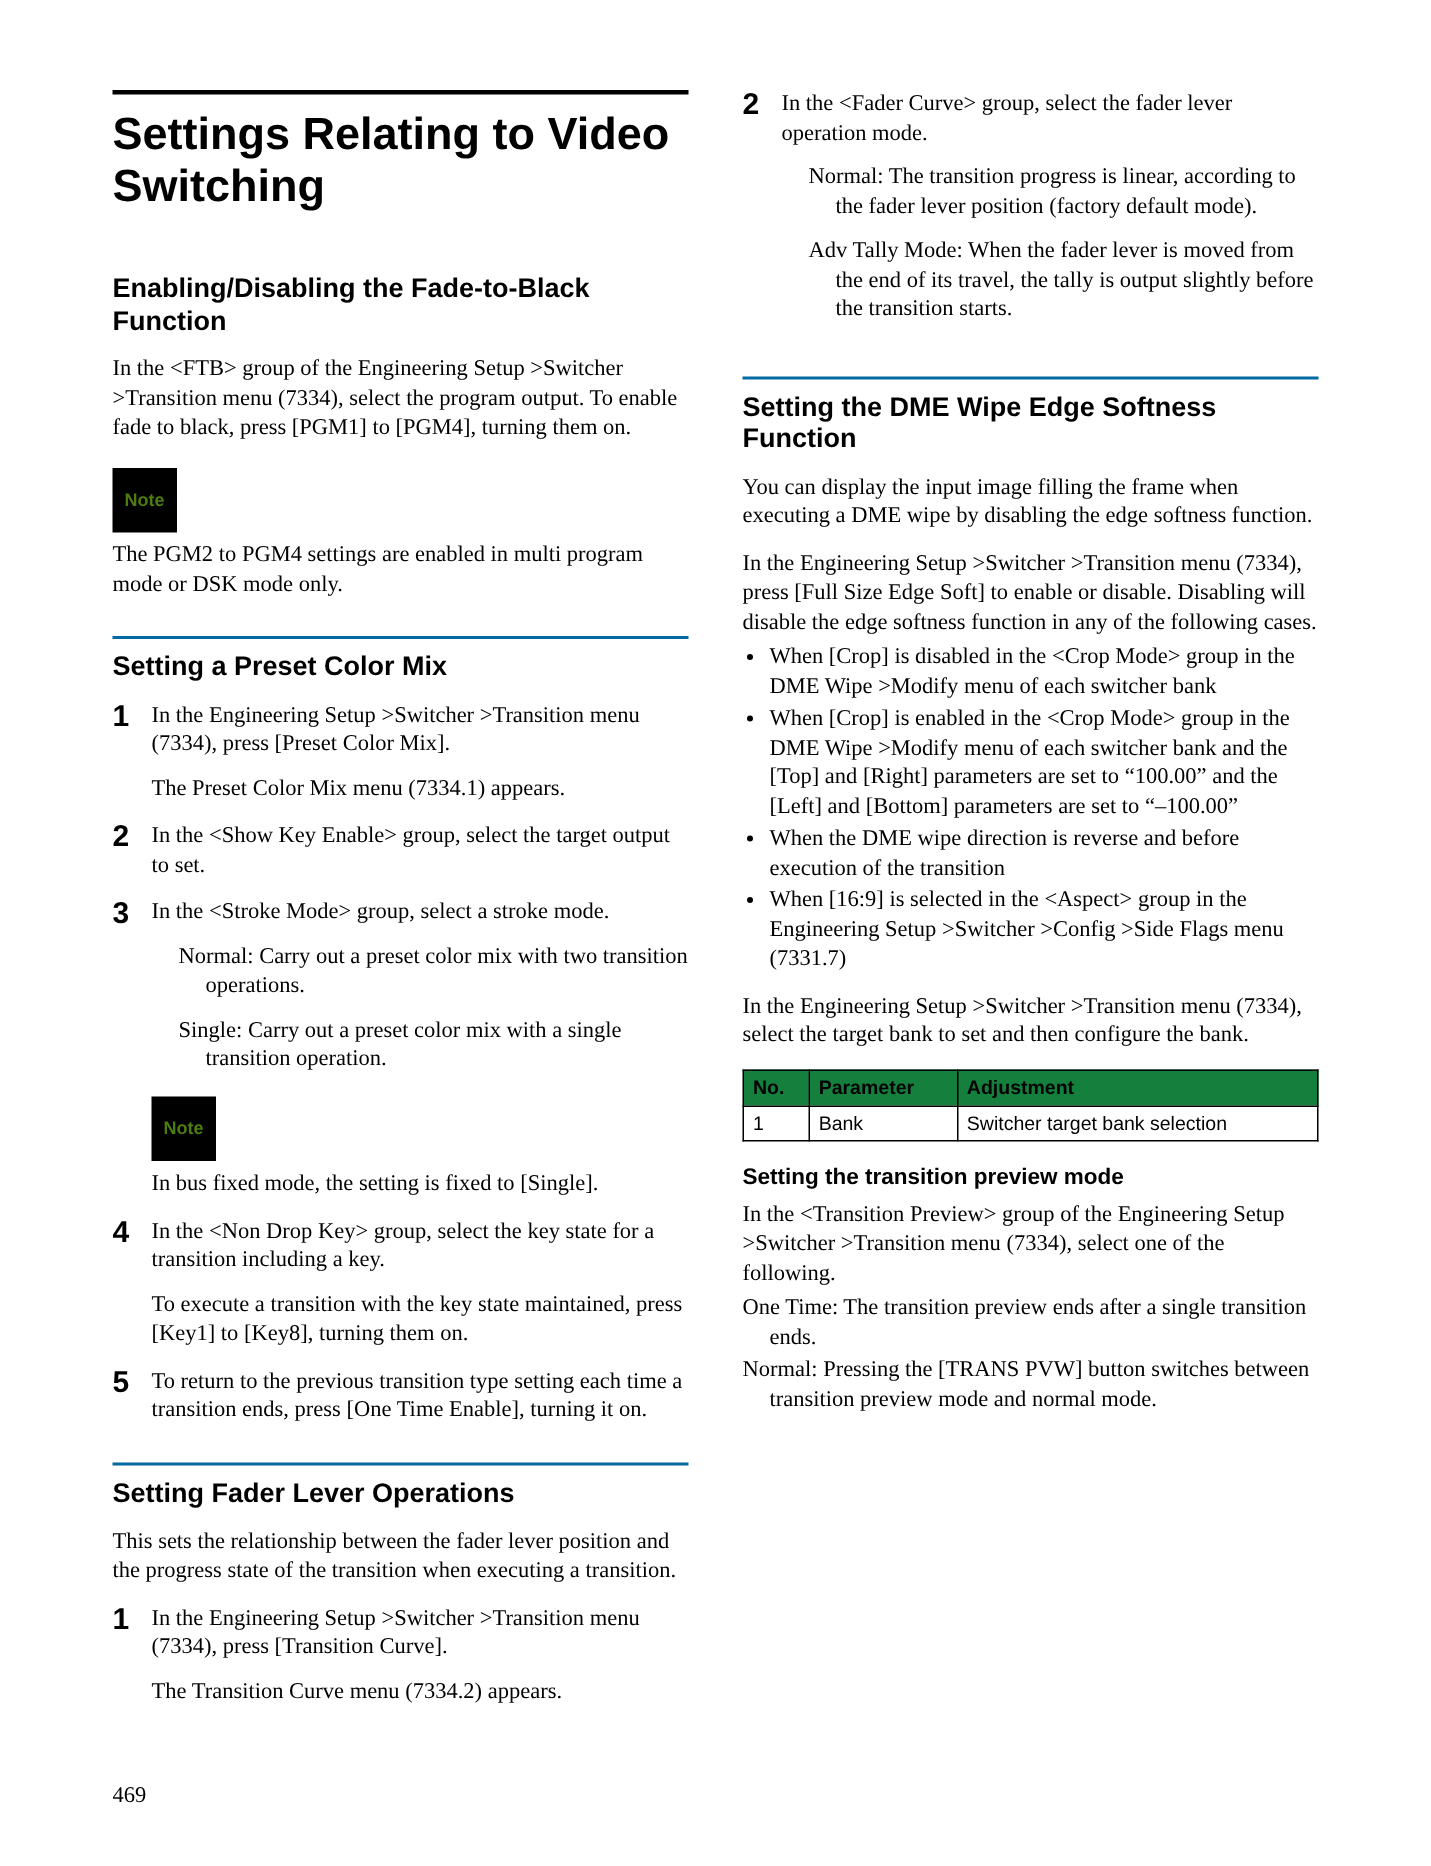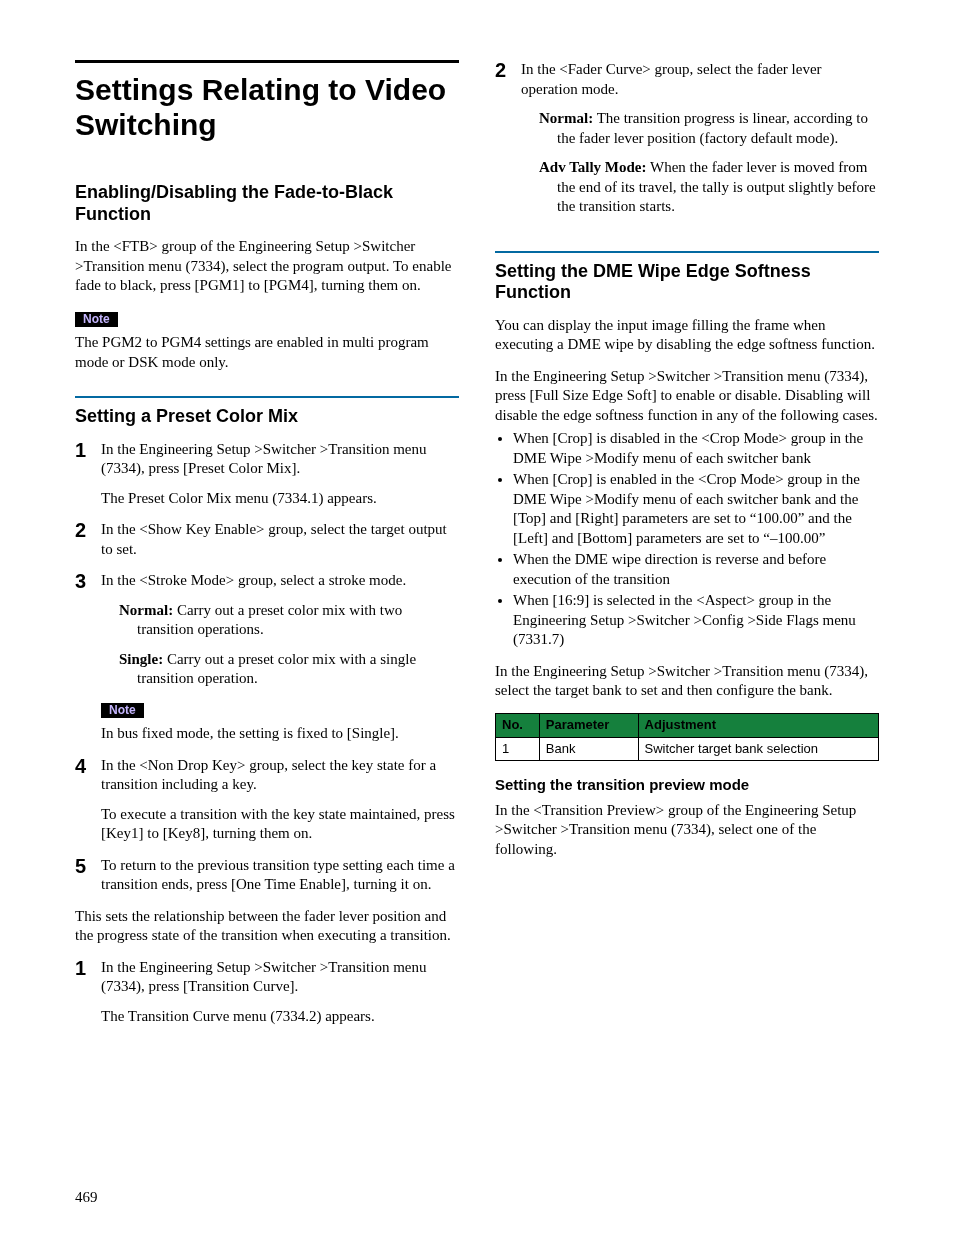--- a/index.html
+++ b/index.html
@@ -41,42 +41,42 @@
   h3 {
     font-family: Arial, Helvetica, sans-serif;
     font-size: 15px;
     font-weight: bold;
     margin: 14px 0 6px 0;
   }
   p { margin: 0 0 12px 0; }
   .note-badge {
     display: inline-block;
     background: #000;
-    color: #c4b5fd;
+    color: #4d7c0f;
     font-family: Arial, Helvetica, sans-serif;
     font-size: 12px;
     font-weight: bold;
-    padding: 0 8px;
+    padding: 14px 8px;
     margin: 4px 0 6px 0;
   }
   .step { display: flex; margin: 8px 0 12px 0; }
   .step .num {
     font-family: Arial, Helvetica, sans-serif;
     font-size: 20px;
     font-weight: bold;
     width: 26px;
     flex: 0 0 26px;
     line-height: 1;
   }
   .step .body { flex: 1; }
   .step .body p { margin: 0 0 10px 0; }
   .step .body p:last-child { margin-bottom: 0; }
   .defs { padding-left: 18px; margin: 6px 0 10px 0; }
   .def { text-indent: -18px; padding-left: 18px; margin: 0 0 2px 0; }
-  .def .term { font-weight: bold; }
+  .def .term { font-weight: normal; }
   ul.bullets { margin: 4px 0 12px 0; padding-left: 18px; }
   ul.bullets li { margin: 0 0 2px 0; }
   table.param {
     border-collapse: collapse;
     width: 100%;
     font-family: Arial, Helvetica, sans-serif;
     font-size: 13px;
     margin: 6px 0 14px 0;
   }
   table.param th, table.param td {
@@ -145,20 +145,21 @@
   </div>
 
   <div class="step">
     <div class="num">5</div>
     <div class="body">
         <p>To return to the previous transition type setting each time a transition ends, press [One Time Enable], turning it on.</p>
       </div>
   </div>
 
   
+  <h2>Setting Fader Lever Operations</h2>
   <p>This sets the relationship between the fader lever position and the progress state of the transition when executing a transition.</p>
 
   <div class="step">
     <div class="num">1</div>
     <div class="body">
       <p>In the Engineering Setup &gt;Switcher &gt;Transition menu (7334), press [Transition Curve].</p>
       <p>The Transition Curve menu (7334.2) appears.</p>
     </div>
   </div>
 
@@ -197,16 +198,20 @@
     <tr>
       <td>1</td>
       <td>Bank</td>
       <td>Switcher target bank selection</td>
     </tr>
   </tbody>
     </table>
 
   <h3>Setting the transition preview mode</h3>
   <p style="margin-bottom:4px;">In the &lt;Transition Preview&gt; group of the Engineering Setup &gt;Switcher &gt;Transition menu (7334), select one of the following.</p>
+  <div>
+    <p class="def"><span class="term">One Time:</span><span> The transition preview ends after a single transition ends.</span></p>
+    <p class="def"><span class="term">Normal:</span><span> Pressing the [TRANS PVW] button switches between transition preview mode and normal mode.</span></p>
+  </div>
 
 </div>
 
 <div class="page-num">469</div>
 
 </body></html>

